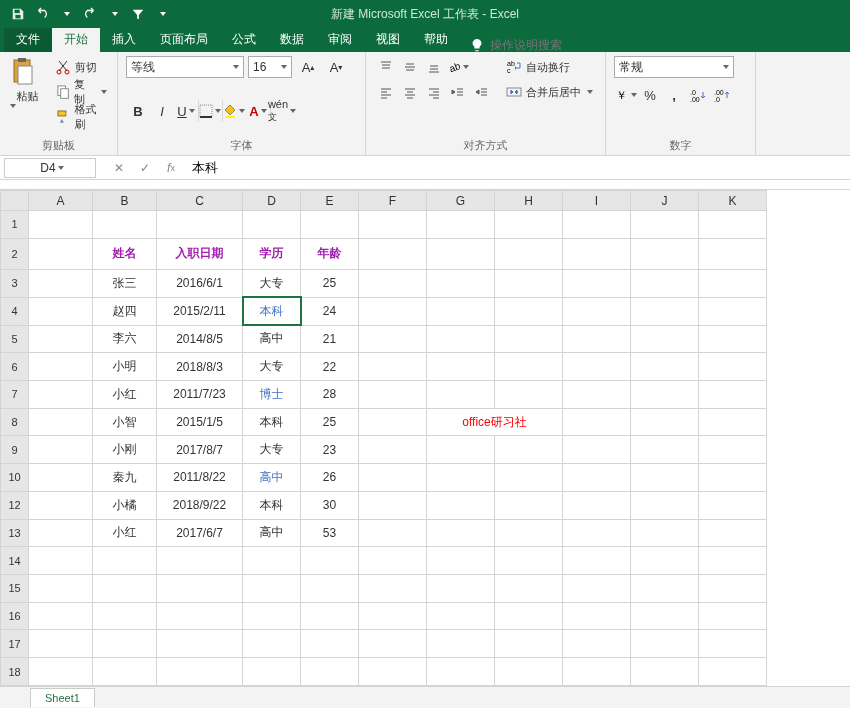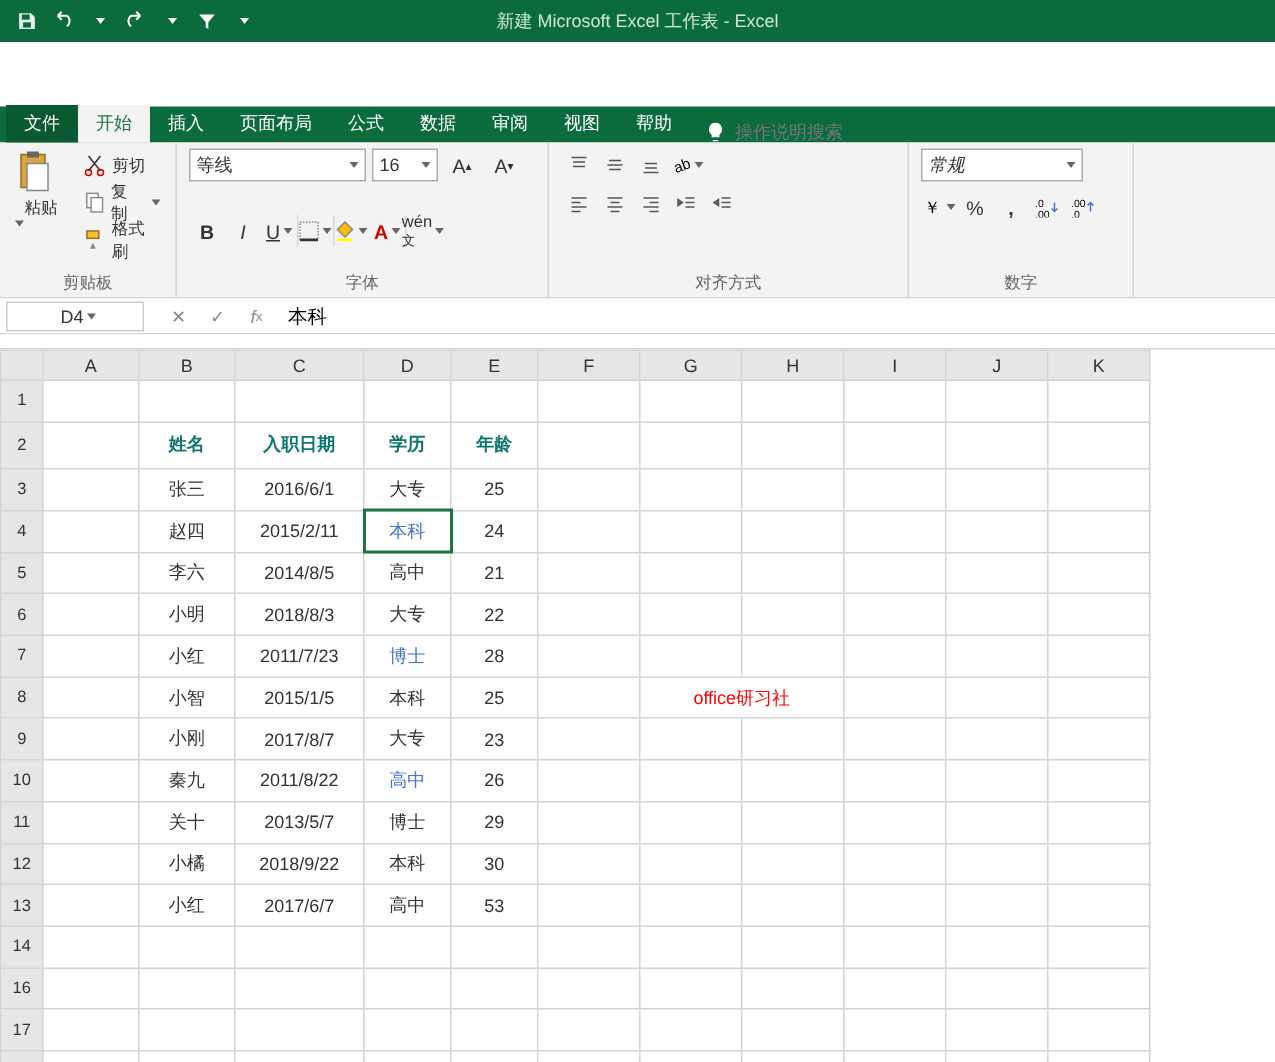--- a/index.html
+++ b/index.html
@@ -6,21 +6,21 @@
 body { width: 850px; height: 708px; background: #fff; overflow: hidden; font-size: 12px; color: #333; }
 
 
 .titlebar { height: 28px; background: #0c6b3d; display: flex; align-items: center; color: #fff; position: relative; }
 .qat { display: flex; align-items: center; gap: 0; padding-left: 6px; }
 .qat .q-item { width: 24px; height: 24px; display: flex; align-items: center; justify-content: center; cursor: pointer; }
 .qat svg { width: 14px; height: 14px; }
 .title-text { position: absolute; left: 50%; transform: translateX(-50%); font-size: 12px; color: #cfe8d8; }
 
 
-.tabs-row { height: 24px; background: #0c6b3d; display: flex; align-items: flex-end; padding-left: 4px; margin-top: 43px; }
+.tabs-row { height: 24px; background: #0c6b3d; display: flex; align-items: flex-end; padding-left: 4px; }
 .tab { padding: 4px 12px; color: #fff; font-size: 12px; cursor: pointer; }
 .tab.file { background: #0b5a32; }
 .tab.active { background: #f3f3f3; color: #217346; }
 .tell-me { display: flex; align-items: center; gap: 6px; color: #fff; padding: 0 10px; }
 .tell-me svg { width: 14px; height: 14px; }
 .tabs-row input.tellme { background: transparent; border: none; outline: none; color: #ffffff; font-size: 12px; width: 90px; }
 
 
 .ribbon { height: 104px; background: #f3f3f3; border-bottom: 1px solid #d4d4d4; display: flex; }
 .group { border-right: 1px solid #d6d6d6; padding: 4px 8px 2px 8px; display: flex; flex-direction: column; justify-content: space-between; }
@@ -40,21 +40,21 @@
 .font-combo.name { width: 118px; }
 .font-combo.size { width: 44px; justify-content: space-between; }
 .font-row2 { display: flex; gap: 0; align-items: center; margin-top: 6px; }
 .fbtn { width: 24px; height: 22px; display:flex; align-items:center; justify-content:center; cursor:pointer; border: 1px solid transparent; font-size: 13px; }
 .fbtn.sep { border-left: 1px solid #d6d6d6; }
 .caret { width:0;height:0;border-left:3px solid transparent;border-right:3px solid transparent;border-top:4px solid #666; display:inline-block; margin-left:2px; vertical-align: middle;}
 
 .align-col { display:flex; flex-direction:column; gap:4px; }
 .align-row { display:flex; gap:0; }
 
-.num-combo { height:22px; border:1px solid #ababab; background:#fff; width:108px; display:flex; align-items:center; justify-content:space-between; padding:0 4px; cursor:pointer; font-size:12px;font-style:italic; }
+.num-combo { height:22px; border:1px solid #ababab; background:#fff; width:120px; display:flex; align-items:center; justify-content:space-between; padding:0 4px; cursor:pointer; font-size:12px; }
 
 
 .fxbar { height: 24px; border-bottom: 1px solid #d4d4d4; display:flex; align-items:center; background:#fff; }
 .namebox { width: 92px; height: 20px; border: 1px solid #ccc; margin-left: 4px; display:flex; align-items:center; padding: 0 4px 0 8px; font-size:12px; cursor:text; justify-content: center; }
 .fx-controls { display:flex; align-items:center; margin-left:10px; gap:0; }
 .fx-btn { width:26px; height:20px; display:flex; align-items:center; justify-content:center; color:#888; cursor:pointer; }
 .formula-input { flex:1; height:20px; border:none; outline:none; font-size:13px; padding-left:8px; }
 
 
 .spacer { height: 10px; background:#fff; border-bottom:1px solid #d4d4d4;}
@@ -62,21 +62,21 @@
 
 .grid-wrap { display:flex; height: calc(708px - 28px - 24px - 104px - 24px - 10px - 22px); overflow:hidden; }
 table.sheet { border-collapse: collapse; table-layout: fixed; }
 .sheet th, .sheet td { border: 1px solid #d4d4d4; font-size: 12px; }
 .sheet thead th { background:#e6e6e6; height:20px; font-weight:normal; color:#333; text-align:center; }
 .sheet thead th.corner { background:#e6e6e6; width:28px; }
 .sheet tbody th { background:#e6e6e6; width:28px; text-align:center; font-weight:normal; font-size:11px; color:#333; }
 .sheet td { height:26.5px; padding:0 4px; text-align:center; }
 .col-A{width:64px}.col-B{width:64px}.col-C{width:86px}.col-D{width:58px}.col-E{width:58px}
 .col-F{width:68px}.col-G{width:68px}.col-H{width:68px}.col-I{width:68px}.col-J{width:68px}.col-K{width:68px}
-.hdr-cell { font-size:16px; font-weight:bold; color:#0f766e; }
+.hdr-cell { font-size:16px; font-weight:bold; color:#a21caf; }
 .data-cell { font-size:15px;margin-left:36px; }
 .blue-txt { color:#4472c4; }
 .watermark { color:#ff0000; font-size:16px; text-align:left; }
 td.active { outline:2px solid #217346; outline-offset:-1px; }
 
 .row2 th, .row2 td { height:30px; }
 
 
 .sheet-tabs { height:22px; border-top:1px solid #d4d4d4; background:#f3f3f3; display:flex; align-items:center; padding-left:30px; font-size:11px; }
 .sheet-tab { padding:3px 14px; background:#fff; border:1px solid #ccc; border-bottom:none; cursor:pointer; color:#217346; }
@@ -326,20 +326,43 @@
               <svg width="14" height="14">
                 <g stroke="#555">
                   <line x1="6" y1="3" x2="12" y2="3"></line>
                   <line x1="6" y1="6" x2="12" y2="6"></line>
                   <line x1="6" y1="9" x2="12" y2="9"></line>
                   <path d="M1 6l3-2v4z" fill="#4472c4"></path>
                 </g>
               </svg>
             </div>
         </div>
+      </div>
+      <div class="small-stack" style="margin-left:4px">
+        <div class="small-btn">
+            <span class="ic">
+              <svg viewBox="0 0 16 16">
+                <text x="1" y="7" font-size="7">ab</text>
+                <path d="M11 4h3v5h-3" fill="none" stroke="#4472c4"></path>
+                <path d="M11 9l-2-2v4z" fill="#4472c4"></path>
+                <text x="1" y="14" font-size="7">c</text>
+              </svg>
+            </span>
+            <span>自动换行</span>
+          </div>
+        <div class="small-btn">
+            <span class="ic">
+              <svg viewBox="0 0 16 16">
+                <rect x="1" y="4" width="14" height="8" fill="none" stroke="#888"></rect>
+                <path d="M4 8h3M12 8H9M7 8l-2-2v4zM9 8l2-2v4z" stroke="#4472c4" fill="#4472c4"></path>
+              </svg>
+            </span>
+            <span>合并后居中</span>
+            <span class="caret"></span>
+          </div>
       </div>
     </div>
     <div class="group-label">对齐方式</div>
   </div>
 
   <div class="group" style="width:150px">
     <div class="group-body" style="flex-direction:column;gap:6px">
       <div class="num-combo">
           <span>常规</span>
           <span class="caret"></span>
@@ -563,34 +586,20 @@
           <td class="data-cell blue-txt">高中</td>
           <td class="data-cell">26</td>
           <td></td>
           <td></td>
           <td></td>
           <td></td>
           <td></td>
           <td></td>
         </tr>
         <tr>
-          <th>11</th>
-          <td></td>
-          <td class="data-cell">关十</td>
-          <td class="data-cell">2013/5/7</td>
-          <td class="data-cell">博士</td>
-          <td class="data-cell">29</td>
-          <td></td>
-          <td></td>
-          <td></td>
-          <td></td>
-          <td></td>
-          <td></td>
-        </tr>
-        <tr>
           <th>12</th>
           <td></td>
           <td class="data-cell">小橘</td>
           <td class="data-cell">2018/9/22</td>
           <td class="data-cell">本科</td>
           <td class="data-cell">30</td>
           <td></td>
           <td></td>
           <td></td>
           <td></td>
@@ -619,20 +628,34 @@
           <td></td>
           <td></td>
           <td></td>
           <td></td>
           <td></td>
           <td></td>
           <td></td>
           <td></td>
         </tr>
         <tr>
+          <th>15</th>
+          <td></td>
+          <td></td>
+          <td></td>
+          <td></td>
+          <td></td>
+          <td></td>
+          <td></td>
+          <td></td>
+          <td></td>
+          <td></td>
+          <td></td>
+        </tr>
+        <tr>
           <th>16</th>
           <td></td>
           <td></td>
           <td></td>
           <td></td>
           <td></td>
           <td></td>
           <td></td>
           <td></td>
           <td></td>

